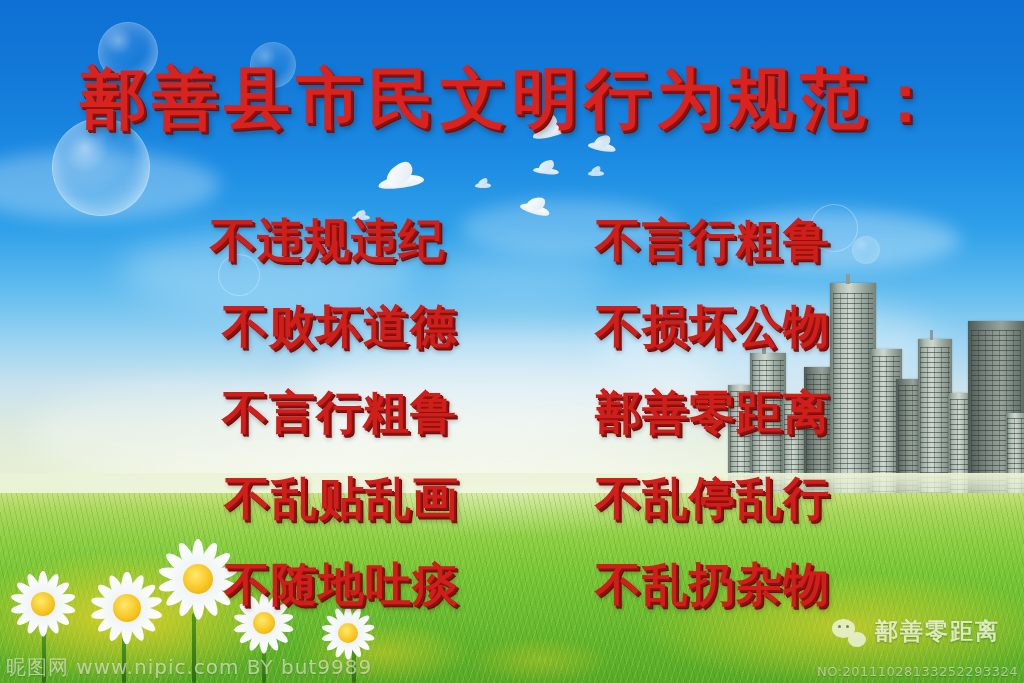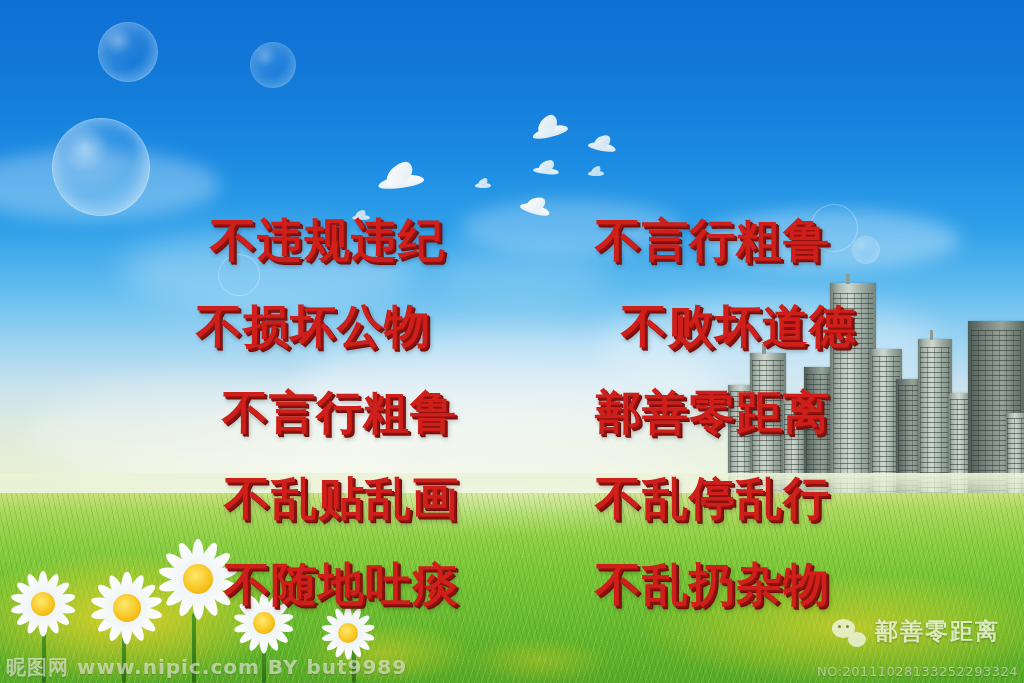--- a/index.html
+++ b/index.html
@@ -181,21 +181,21 @@
   .wechat-icon .e{position:absolute;width:3px;height:3px;border-radius:50%;background:#5c7a3c;}
   .wechat-label{
     font-size:23px;font-weight:bold;letter-spacing:2px;color:#f2f7e6;
     text-shadow:0 1px 2px rgba(40,70,20,.6);
     font-family:"DejaVu Sans","Liberation Sans",sans-serif;
   }
 
   
   .wm-left{
     position:absolute;left:6px;bottom:2px;
-    font-size:20px;font-weight:bold;letter-spacing:1px;
+    font-size:20px;font-weight:normal;letter-spacing:1px;
     color:rgba(255,255,255,.55);
     text-shadow:0 1px 1px rgba(80,90,30,.35);
     white-space:nowrap;
   }
   .wm-right{
     position:absolute;right:6px;bottom:4px;
     font-size:13px;letter-spacing:.5px;
     color:rgba(255,255,255,.5);
     text-shadow:0 1px 1px rgba(60,80,20,.4);
     white-space:nowrap;
@@ -373,29 +373,30 @@
       <div class="petal" style="width: 8.32px; height: 26.88px; margin-left: -4.16px; margin-top: -26.88px; transform: rotate(154.286deg);"></div>
       <div class="petal" style="width: 8.32px; height: 26.88px; margin-left: -4.16px; margin-top: -26.88px; transform: rotate(128.571deg);"></div>
       <div class="petal" style="width: 8.32px; height: 26.88px; margin-left: -4.16px; margin-top: -26.88px; transform: rotate(102.857deg);"></div>
       <div class="petal" style="width: 8.32px; height: 26.88px; margin-left: -4.16px; margin-top: -26.88px; transform: rotate(77.1429deg);"></div>
       <div class="petal" style="width: 8.32px; height: 26.88px; margin-left: -4.16px; margin-top: -26.88px; transform: rotate(51.4286deg);"></div>
       <div class="petal" style="width: 8.32px; height: 26.88px; margin-left: -4.16px; margin-top: -26.88px; transform: rotate(25.7143deg);"></div>
       <div class="petal" style="width: 8.32px; height: 26.88px; margin-left: -4.16px; margin-top: -26.88px; transform: rotate(0deg);"></div>
     <div class="core" style="width:20px;height:20px;"></div>
   </div>
 
+  <div class="title">鄯善县市民文明行为规范：</div>
 
   <div class="slogans">
     <div class="slogan-row">
       <div class="slogan left">不违规违纪</div>
       <div class="slogan right">不言行粗鲁</div>
     </div>
     <div class="slogan-row">
+      <div class="slogan left">不败坏道德</div>
       <div class="slogan right">不损坏公物</div>
-      <div class="slogan left">不败坏道德</div>
     </div>
     <div class="slogan-row">
       <div class="slogan left">不言行粗鲁</div>
       <div class="slogan right">鄯善零距离</div>
     </div>
     <div class="slogan-row">
       <div class="slogan left">不乱贴乱画</div>
       <div class="slogan right">不乱停乱行</div>
     </div>
     <div class="slogan-row">

